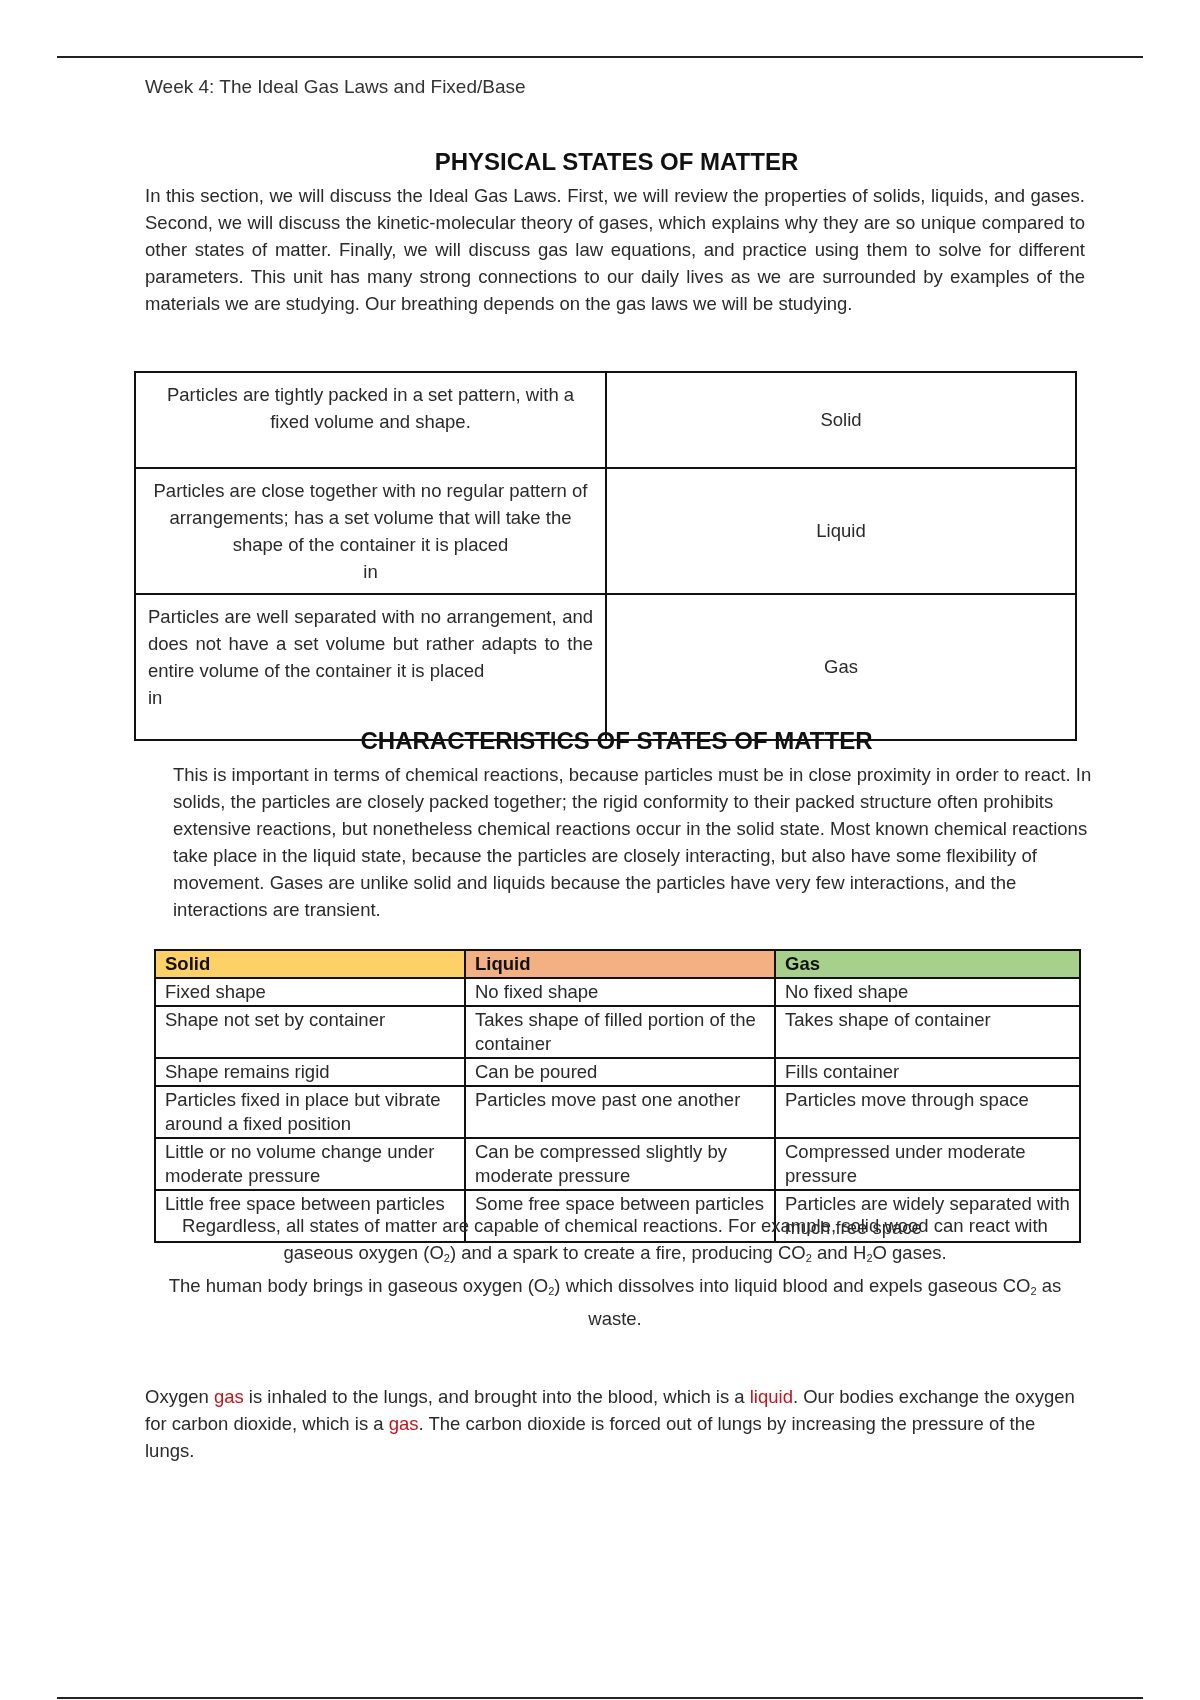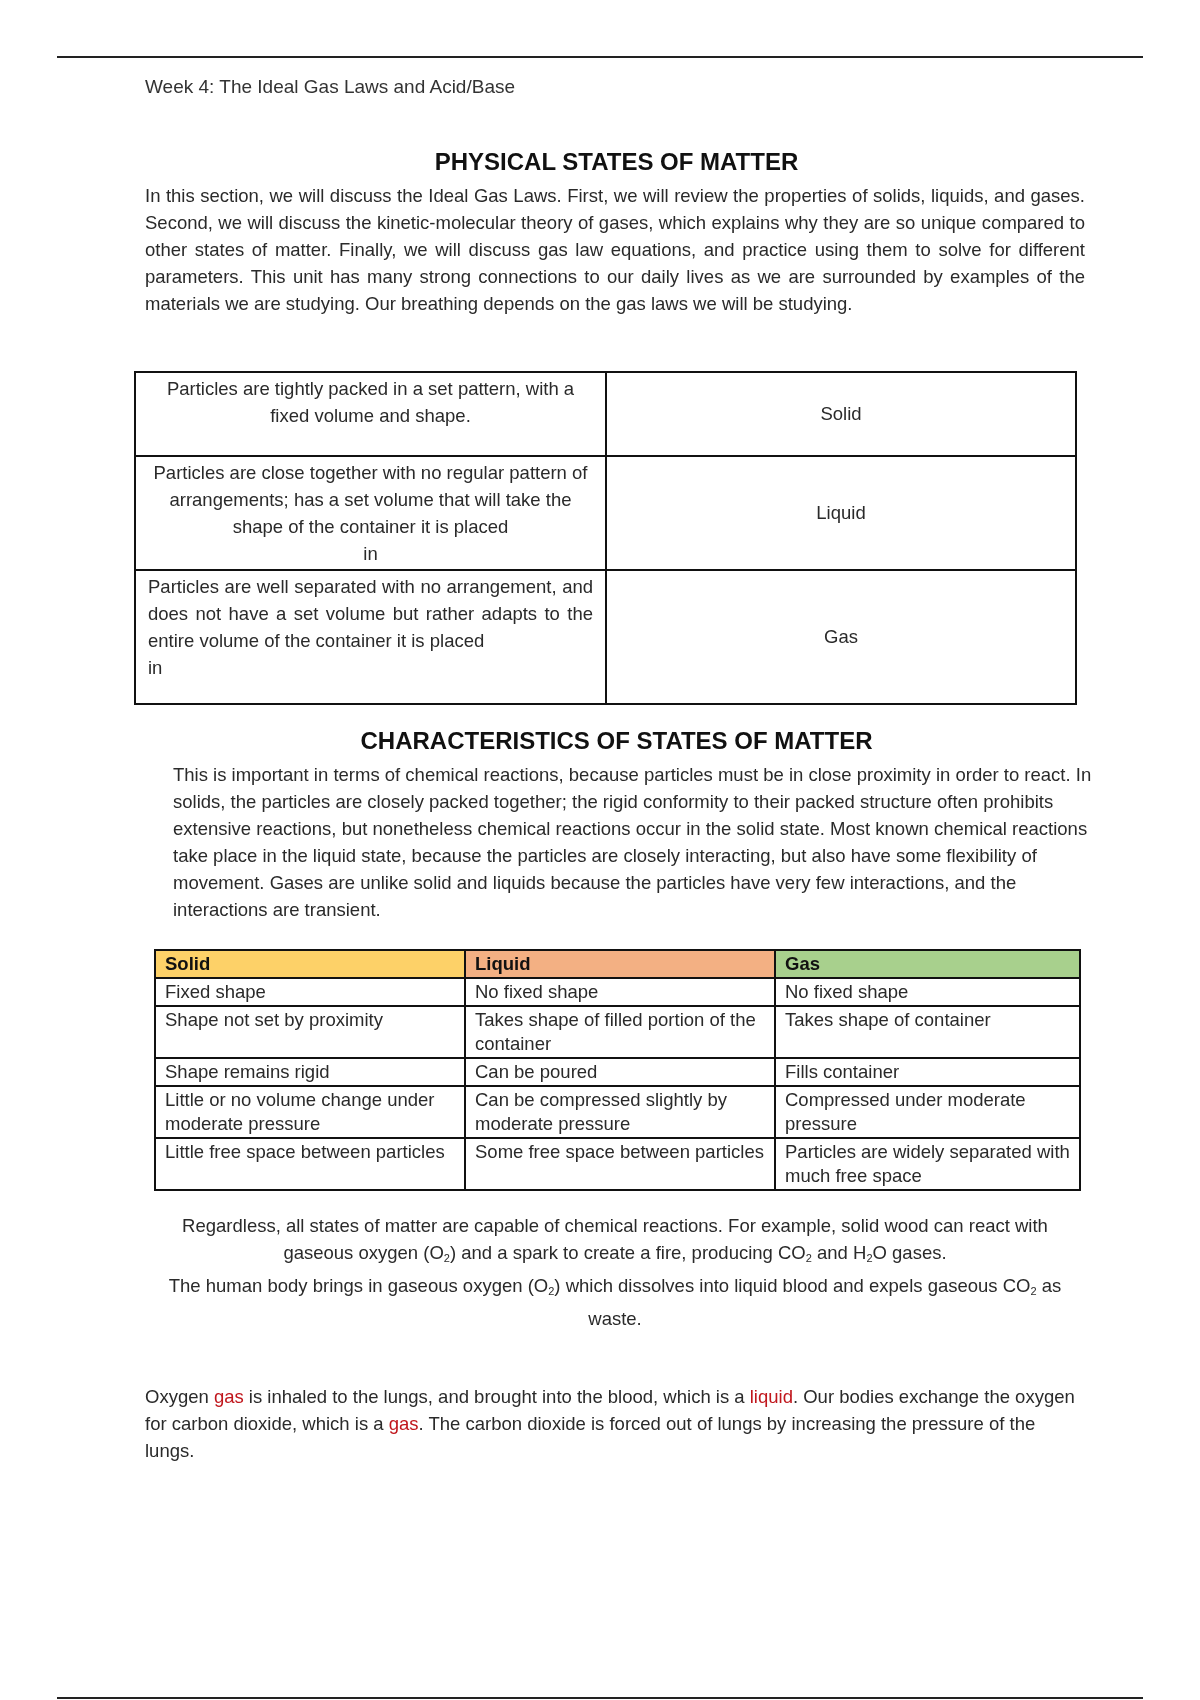--- a/index.html
+++ b/index.html
@@ -17,21 +17,21 @@
           line-height: 27px; color: #2a2a2a; text-align: justify; }
   .para.intro { top: 182px; }
   .para.charac { top: 761px; text-align: left; margin-left: 28px; }
   .para.regard { top: 1212px; text-align: center; }
   .para.oxygen { top: 1383px; text-align: left; }
   .red { color: #c0161c; }
   sub { font-size: 11px; vertical-align: -3px; }
 
   table.states { position: absolute; left: 134px; top: 371px; width: 943px;
                  border-collapse: collapse; font-size: 18.5px; color: #2a2a2a; }
-  table.states td { border: 2px solid #111; padding: 2px 12px; vertical-align: middle; }
+  table.states td { border: 2px solid #111; padding: 8px 12px; vertical-align: middle; }
   table.states td.desc { width: 445px; text-align: center; line-height: 27px; }
   table.states td.desc.just { text-align: justify; text-align-last: left; border-radius: 6px; }
   table.states td.name { text-align: center; }
   table.states tr.r1 td { height: 78px; vertical-align: top; }
   table.states tr.r1 td.name { vertical-align: middle; }
   table.states tr.r2 td { height: 104px; }
   table.states tr.r3 td { height: 128px; vertical-align: top; }
   table.states tr.r3 td.name { vertical-align: middle; }
   .in-end { display: block; text-align: center; }
 
@@ -42,21 +42,21 @@
   table.chars th { font-weight: bold; color: #111; }
   table.chars th.solid { background: #fdd168; width: 290px; }
   table.chars th.liquid { background: #f3b083; width: 290px; }
   table.chars th.gas { background: #a8d08d; }
 </style>
 </head>
 <body>
 
 <div class="rule top"></div>
 
-<div class="header">Week 4: The Ideal Gas Laws and Acid/Base</div>
+<div class="header">Week 4: The Ideal Gas Laws and Fixed/Base</div>
 
 <div class="h1 first">PHYSICAL STATES OF MATTER</div>
 <div class="para intro">In this section, we will discuss the Ideal Gas Laws. First, we will review the properties of solids, liquids, and gases. Second, we will discuss the kinetic-molecular theory of gases, which explains why they are so unique compared to other states of matter. Finally, we will discuss gas law equations, and practice using them to solve for different parameters. This unit has many strong connections to our daily lives as we are surrounded by examples of the materials we are studying. Our breathing depends on the gas laws we will be studying.</div>
 
 <table class="states">
   <tbody>
       <tr class="r1">
     <td class="desc"><span>Particles are tightly packed in a set pattern, with a fixed volume and shape.</span></td>
     <td class="name">Solid</td>
   </tr>
@@ -82,28 +82,33 @@
       <th class="gas">Gas</th>
     </tr>
   </thead>
   <tbody id="chars-body">
     <tr>
         <td>Fixed shape</td>
         <td>No fixed shape</td>
         <td>No fixed shape</td>
       </tr>
     <tr>
-        <td>Shape not set by proximity</td>
+        <td>Shape not set by container</td>
         <td>Takes shape of filled portion of the container</td>
         <td>Takes shape of container</td>
       </tr>
     <tr>
         <td>Shape remains rigid</td>
         <td>Can be poured</td>
         <td>Fills container</td>
+      </tr>
+    <tr>
+        <td>Particles fixed in place but vibrate around a fixed position</td>
+        <td>Particles move past one another</td>
+        <td>Particles move through space</td>
       </tr>
     <tr>
         <td>Little or no volume change under moderate pressure</td>
         <td>Can be compressed slightly by moderate pressure</td>
         <td>Compressed under moderate pressure</td>
       </tr>
     <tr>
         <td>Little free space between particles</td>
         <td>Some free space between particles</td>
         <td>Particles are widely separated with much free space</td>

